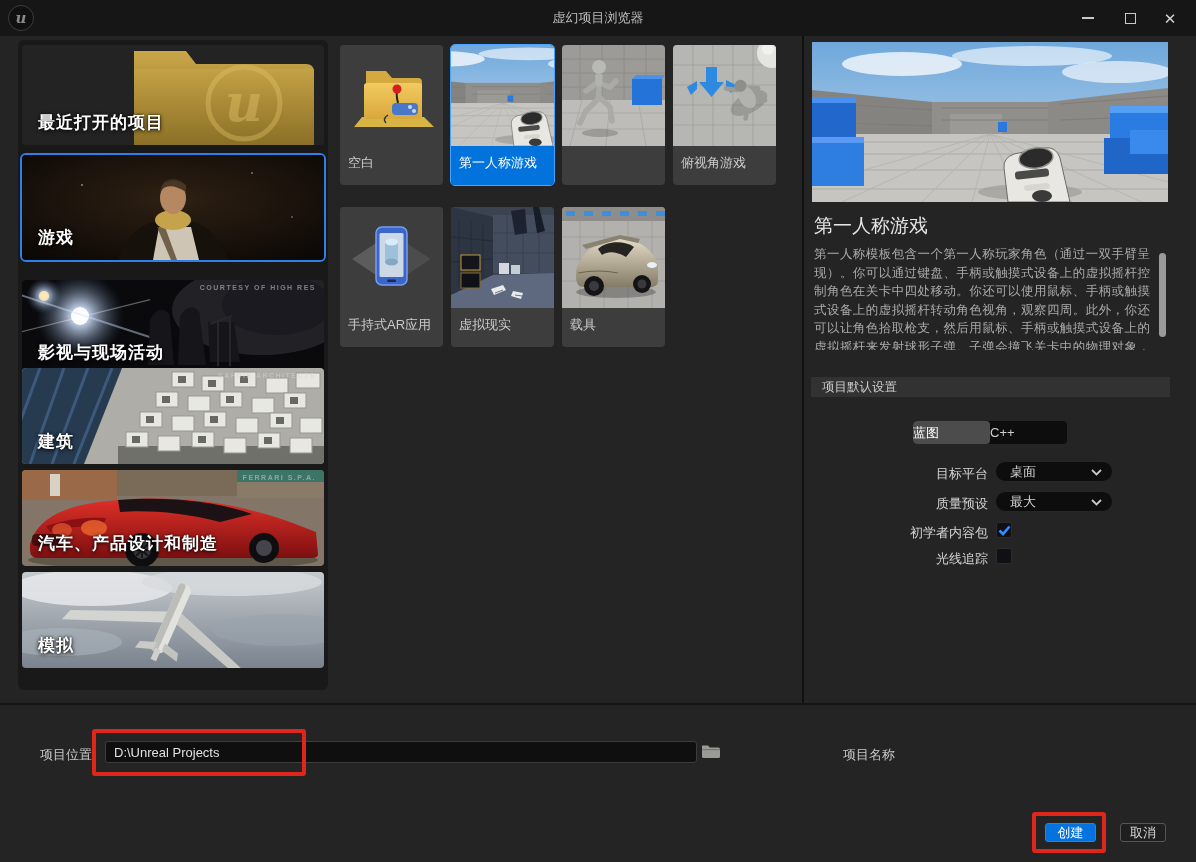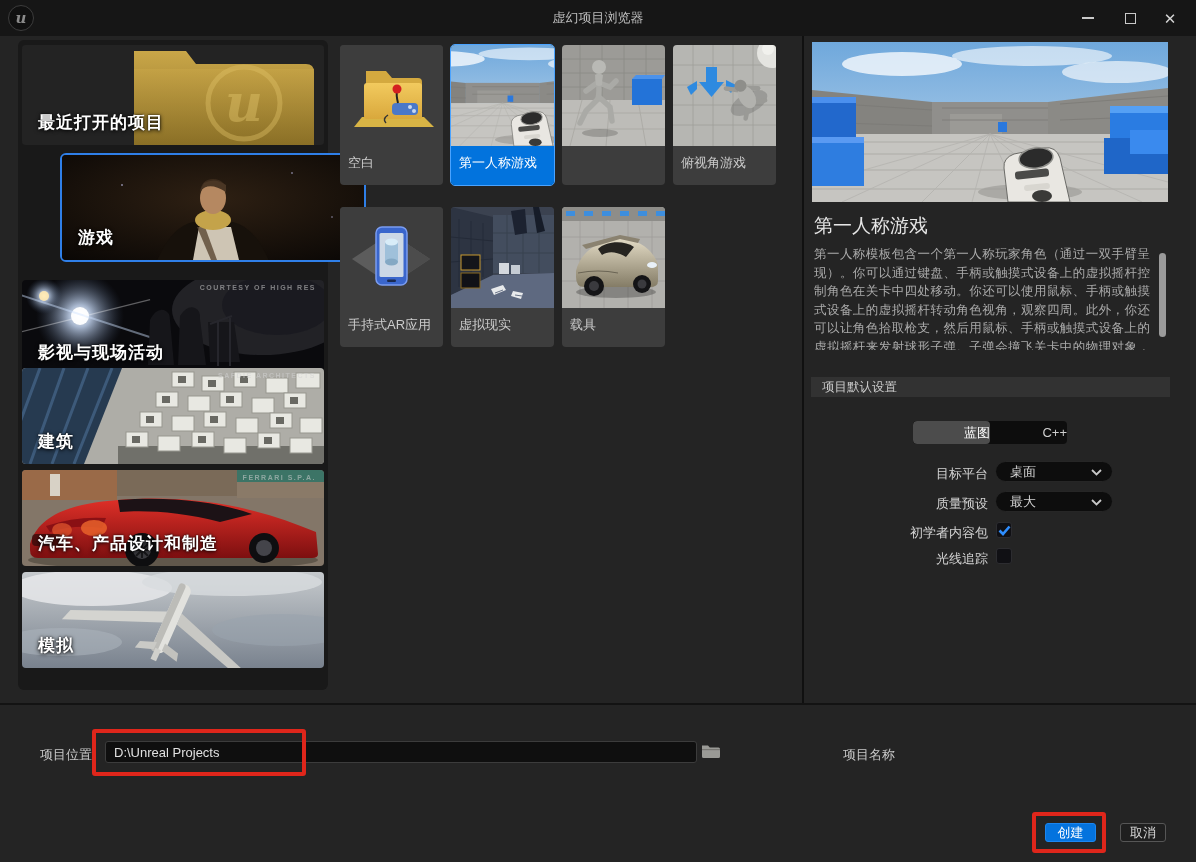--- a/index.html
+++ b/index.html
@@ -46,21 +46,21 @@
   .preview { position:absolute; left:812px; top:42px; width:356px; height:160px; overflow:hidden; }
   .detail-title { position:absolute; left:814px; top:213px; color:#e6e6e6; font-size:19px; font-weight:500; }
   .detail-desc { position:absolute; left:814px; top:245px; width:336px; height:105px; color:#ababab;
     font-size:12.5px; line-height:18.5px; text-align:justify; overflow:hidden; }
   .desc-scrollbar { position:absolute; left:1159px; top:253px; width:7px; height:84px; border-radius:4px; background:#9a9a9a; }
   .defaults-header { position:absolute; left:811px; top:377px; width:359px; height:20px; background:#323232;
     color:#c9c9c9; font-size:12.5px; line-height:20px; padding-left:11px; }
 
   .lang-toggle { position:absolute; left:913px; top:421px; width:154px; height:23px; background:#0d0d0d;
     border-radius:4px; display:flex; overflow:hidden; }
-  .lang-seg { width:77px; height:23px; line-height:23px; text-align:right; font-size:13px; color:#cfcfcf; }
+  .lang-seg { width:77px; height:23px; line-height:23px; text-align:left; font-size:13px; color:#cfcfcf; }
   .lang-seg.selected { background:#4c4c4c; border-radius:4px; color:#ffffff; }
 
   .field-label { position:absolute; width:150px; text-align:right; color:#d2d2d2; font-size:13px; }
   .dropdown { position:absolute; left:995px; width:118px; height:21px; background:#0d0d0d; border:1px solid #262626;
     border-radius:11px; color:#d5d5d5; font-size:13px; line-height:19px; padding-left:14px; }
   .dd-chevron { position:absolute; right:10px; top:7px; }
   .checkbox { position:absolute; left:996px; width:16px; height:16px; background:#101014; border:1px solid #2c2c30;
     border-radius:3px; display:flex; align-items:center; justify-content:center; }
 
   
@@ -173,21 +173,21 @@
         <g transform="translate(112,0)">
           <path d="M0,6 h52 l10,13 h110 q8,0 8,8 v73 h-180 Z" fill="url(#goldg)"></path>
           <path d="M0,24 h180 v76 h-180 Z" fill="url(#goldg)" opacity="0.55"></path>
           <circle cx="110" cy="58" r="36" fill="none" stroke="#e0c36a" stroke-width="5" opacity="0.4"></circle>
           <text x="110" y="76" text-anchor="middle" font-family="DejaVu Serif,serif" font-style="italic" font-weight="bold" font-size="52" fill="#e0c36a" opacity="0.45">u</text>
         </g>
       </svg>
       <span class="cat-label">最近打开的项目</span>
     </div>
 
-    <div class="cat selected" style="top:115px; height:105px;margin-left:40px;">
+    <div class="cat selected" style="top:115px; height:105px;">
       <svg viewBox="0 0 302 105" preserveAspectRatio="none">
         <rect width="302" height="105" fill="url(#caveg)"></rect>
         <circle cx="60" cy="30" r="1" fill="#cfcfff" opacity="0.6"></circle>
           <circle cx="230" cy="18" r="1" fill="#cfcfff" opacity="0.5"></circle>
           <circle cx="270" cy="62" r="1" fill="#cfcfff" opacity="0.4"></circle>
         <g transform="translate(151,56)">
           <path d="M-56,50 Q-42,16 -20,11 L20,11 Q42,16 56,50 Z" fill="#17110b"></path>
           <polygon points="-20,49 -14,16 18,16 26,49" fill="#cec5b4"></polygon>
           <path d="M-16,16 L-2,49 L4,49 L-8,16 Z" fill="#5a4632" opacity="0.8"></path>
           <ellipse cx="0" cy="9" rx="18" ry="10" fill="#c4a34a"></ellipse>

